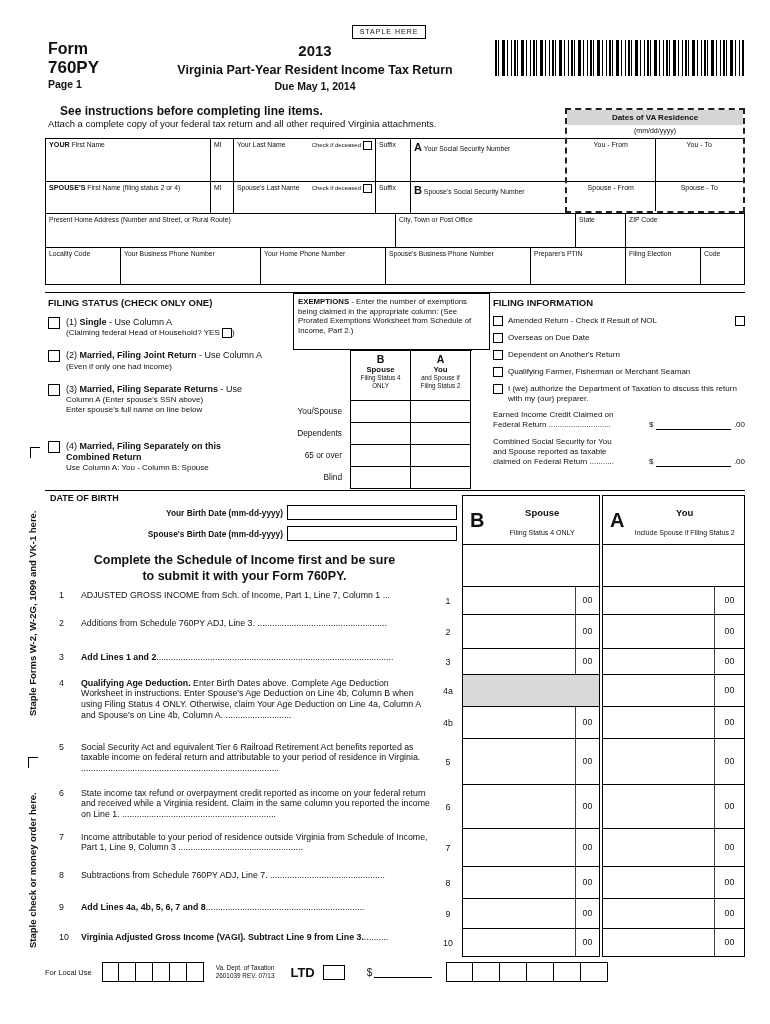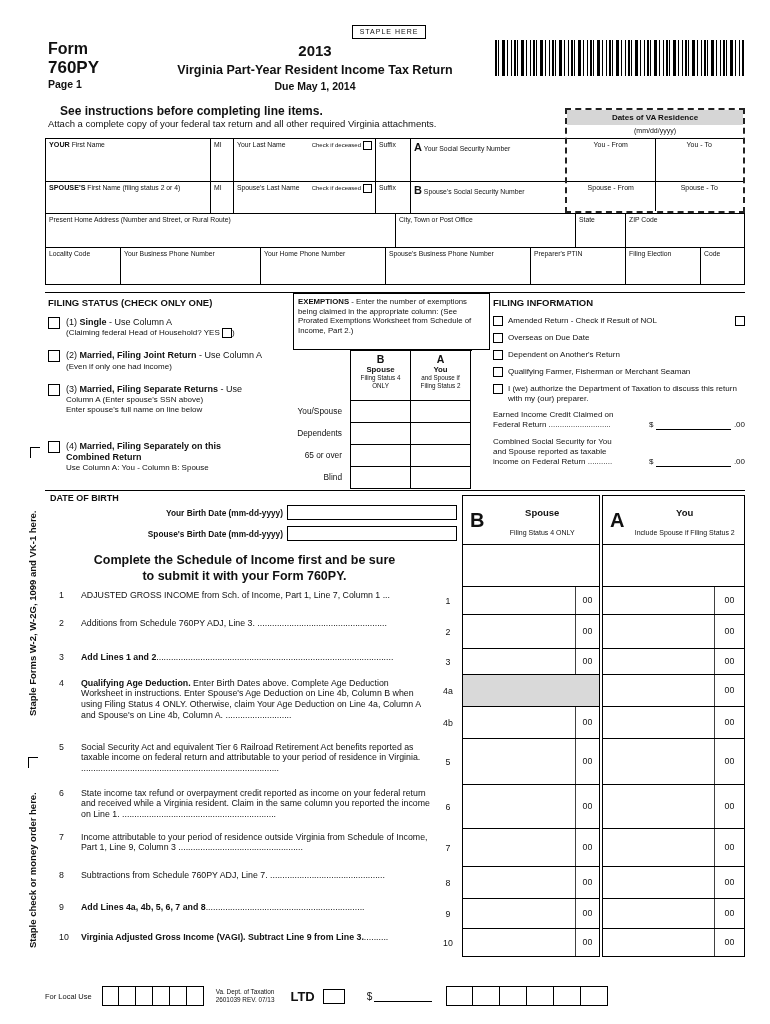--- a/index.html
+++ b/index.html
@@ -109,21 +109,21 @@
   .cents { display:flex; align-items:center; justify-content:center; border-left:1px solid #404040; font-size:8.8px; }
   .bcol .cents { width:24px; }
   .acol .cents { width:30px; }
   .gray { background:#d9d9d9; }
   .lright { display:flex; flex-direction:column; width:311px; flex:none; }
   .lsub { display:flex; height:32px; }
   #note-row { min-height:38px; }
   .note-text { flex:1; text-align:center; font-size:12.5px; font-weight:bold; line-height:1.3; padding-top:4px; }
 
   
-  #footer { left:45px; top:980px; width:700px; height:32px; display:flex; align-items:center; font-size:7.5px; }
+  #footer { left:45px; top:956px; width:700px; height:32px; display:flex; align-items:center; font-size:7.5px; }
   .fbox-group { display:flex; margin-left:10px; }
   .fbox { width:17px; height:20px; border:1px solid #000; border-left:none; background:#fff; }
   .fbox:first-child { border-left:1px solid #000; }
   .fbox.wide { width:27px; }
   #dept { font-size:6.4px; line-height:1.3; margin-left:12px; }
   #ltd { font-size:13px; font-weight:bold; margin-left:16px; }
   #ltd-box { width:22px; height:15px; border:1px solid #000; margin-left:8px; }
   #footer-dollar { font-size:10px; margin-left:22px; }
   #footer-uline { width:58px; border-bottom:1px solid #000; height:11px; margin-left:2px; }
   #footer-boxes { margin-left:14px; }
@@ -360,21 +360,21 @@
         <div>Federal Return ............................</div>
       </div>
       <span class="fi-dollar">$</span>
       <span class="fi-uline"></span>
       <span class="fi-cents">.00</span>
     </div>
     <div class="fi-amt">
       <div class="fi-amt-text">
         <div>Combined Social Security for You</div>
         <div>and Spouse reported as taxable</div>
-        <div>income on Federal Return ...........</div>
+        <div>claimed on Federal Return ...........</div>
       </div>
       <span class="fi-dollar">$</span>
       <span class="fi-uline"></span>
       <span class="fi-cents">.00</span>
     </div>
   </div>
 
   <div class="hline" style="top:490px"></div>
 
   <div class="abs" id="dob-title">DATE OF BIRTH</div>

